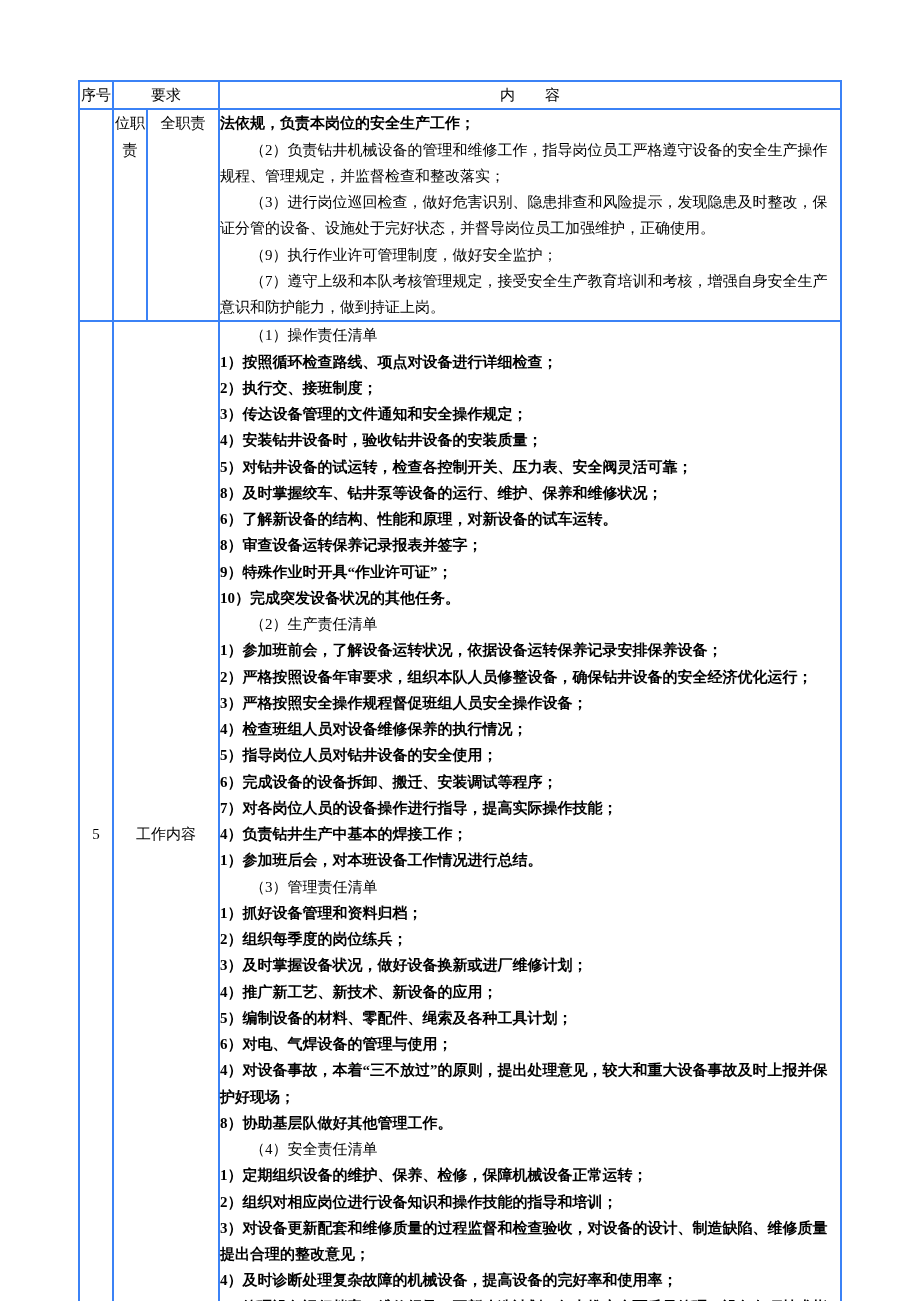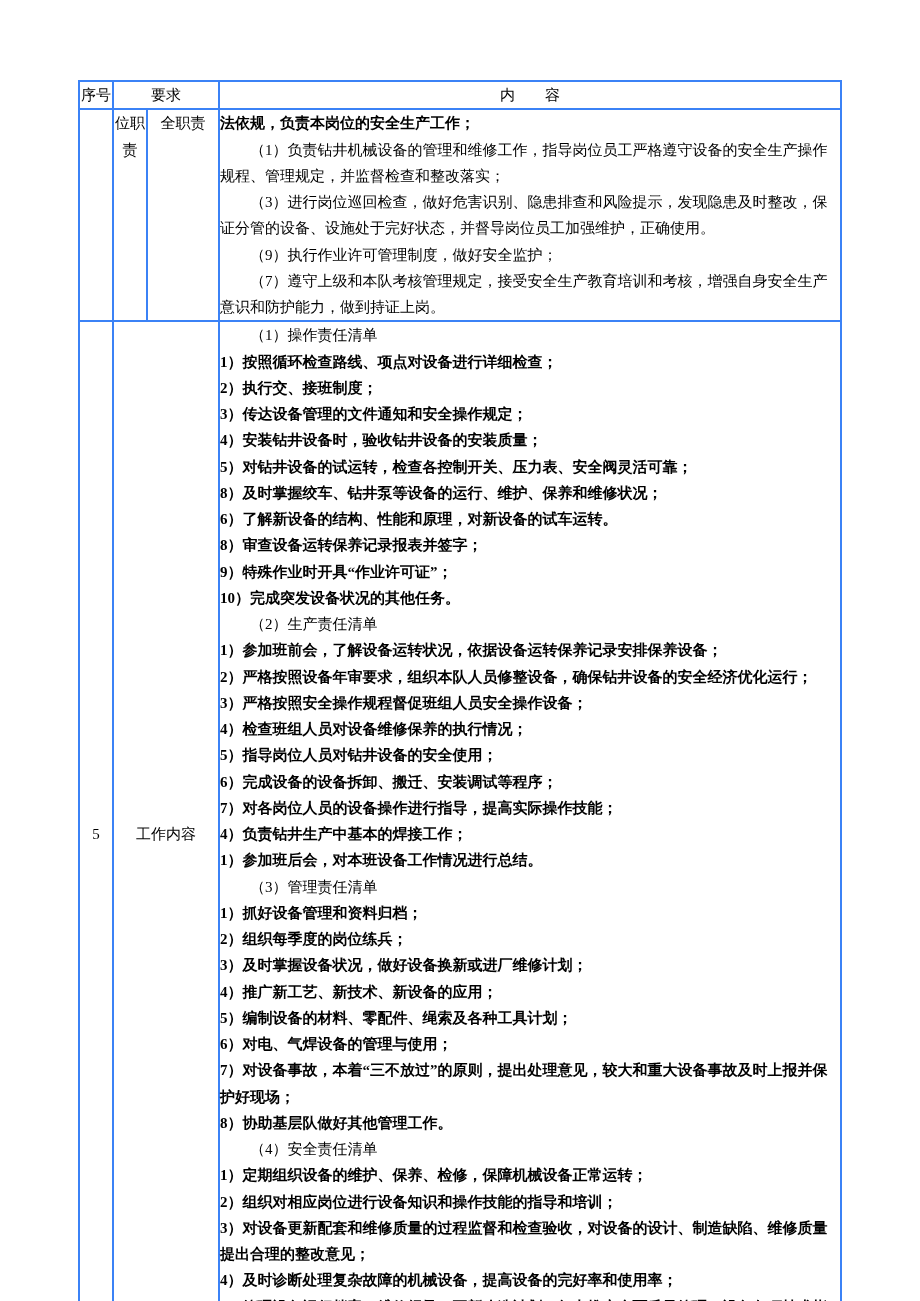--- a/index.html
+++ b/index.html
@@ -63,21 +63,21 @@
     <tr>
       <td></td>
       <td class="center cell-pad">
         <span>位职责</span>
       </td>
       <td class="center cell-pad">
         <span>全职责</span>
       </td>
       <td class="cell-pad" id="content4">
             <span class="line">法依规，负责本岗位的安全生产工作；</span>
-            <span class="indent2">（1）负责钻井机械设备的管理和维修工作，指导岗位员工严格遵守设备的安全生产操作规程、管理规定，并监督检查和整改落实；</span>
+            <span class="indent2">（2）负责钻井机械设备的管理和维修工作，指导岗位员工严格遵守设备的安全生产操作规程、管理规定，并监督检查和整改落实；</span>
             <span class="indent2">（3）进行岗位巡回检查，做好危害识别、隐患排查和风险提示，发现隐患及时整改，保证分管的设备、设施处于完好状态，并督导岗位员工加强维护，正确使用。</span>
             <span class="indent2">（9）执行作业许可管理制度，做好安全监护；</span>
             <span class="indent2">（7）遵守上级和本队考核管理规定，接受安全生产教育培训和考核，增强自身安全生产意识和防护能力，做到持证上岗。</span>
           </td>
     </tr>
 
     <tr>
       <td class="center vctr cell-pad">
         <span>5</span>
       </td>
@@ -106,21 +106,21 @@
             <span class="line">7）对各岗位人员的设备操作进行指导，提高实际操作技能；</span>
             <span class="line">4）负责钻井生产中基本的焊接工作；</span>
             <span class="line">1）参加班后会，对本班设备工作情况进行总结。</span>
             <span class="indent2">（3）管理责任清单</span>
             <span class="line">1）抓好设备管理和资料归档；</span>
             <span class="line">2）组织每季度的岗位练兵；</span>
             <span class="line">3）及时掌握设备状况，做好设备换新或进厂维修计划；</span>
             <span class="line">4）推广新工艺、新技术、新设备的应用；</span>
             <span class="line">5）编制设备的材料、零配件、绳索及各种工具计划；</span>
             <span class="line">6）对电、气焊设备的管理与使用；</span>
-            <span class="line">7）对设备事故，本着“三不放过”的原则，提出处理意见，较大和重大设备事故及时上报并保护好现场；</span>
+            <span class="line">4）对设备事故，本着“三不放过”的原则，提出处理意见，较大和重大设备事故及时上报并保护好现场；</span>
             <span class="line">8）协助基层队做好其他管理工作。</span>
             <span class="indent2">（4）安全责任清单</span>
             <span class="line">1）定期组织设备的维护、保养、检修，保障机械设备正常运转；</span>
             <span class="line">2）组织对相应岗位进行设备知识和操作技能的指导和培训；</span>
             <span class="line">3）对设备更新配套和维修质量的过程监督和检查验收，对设备的设计、制造缺陷、维修质量提出合理的整改意见；</span>
             <span class="line">4）及时诊断处理复杂故障的机械设备，提高设备的完好率和使用率；</span>
             <span class="line">5）管理设备运行档案、维修纪录、更新改造计划，努力推广全面质量管理，设备各项技术指标达到有关规定要求；</span>
           </td>
     </tr>
 

